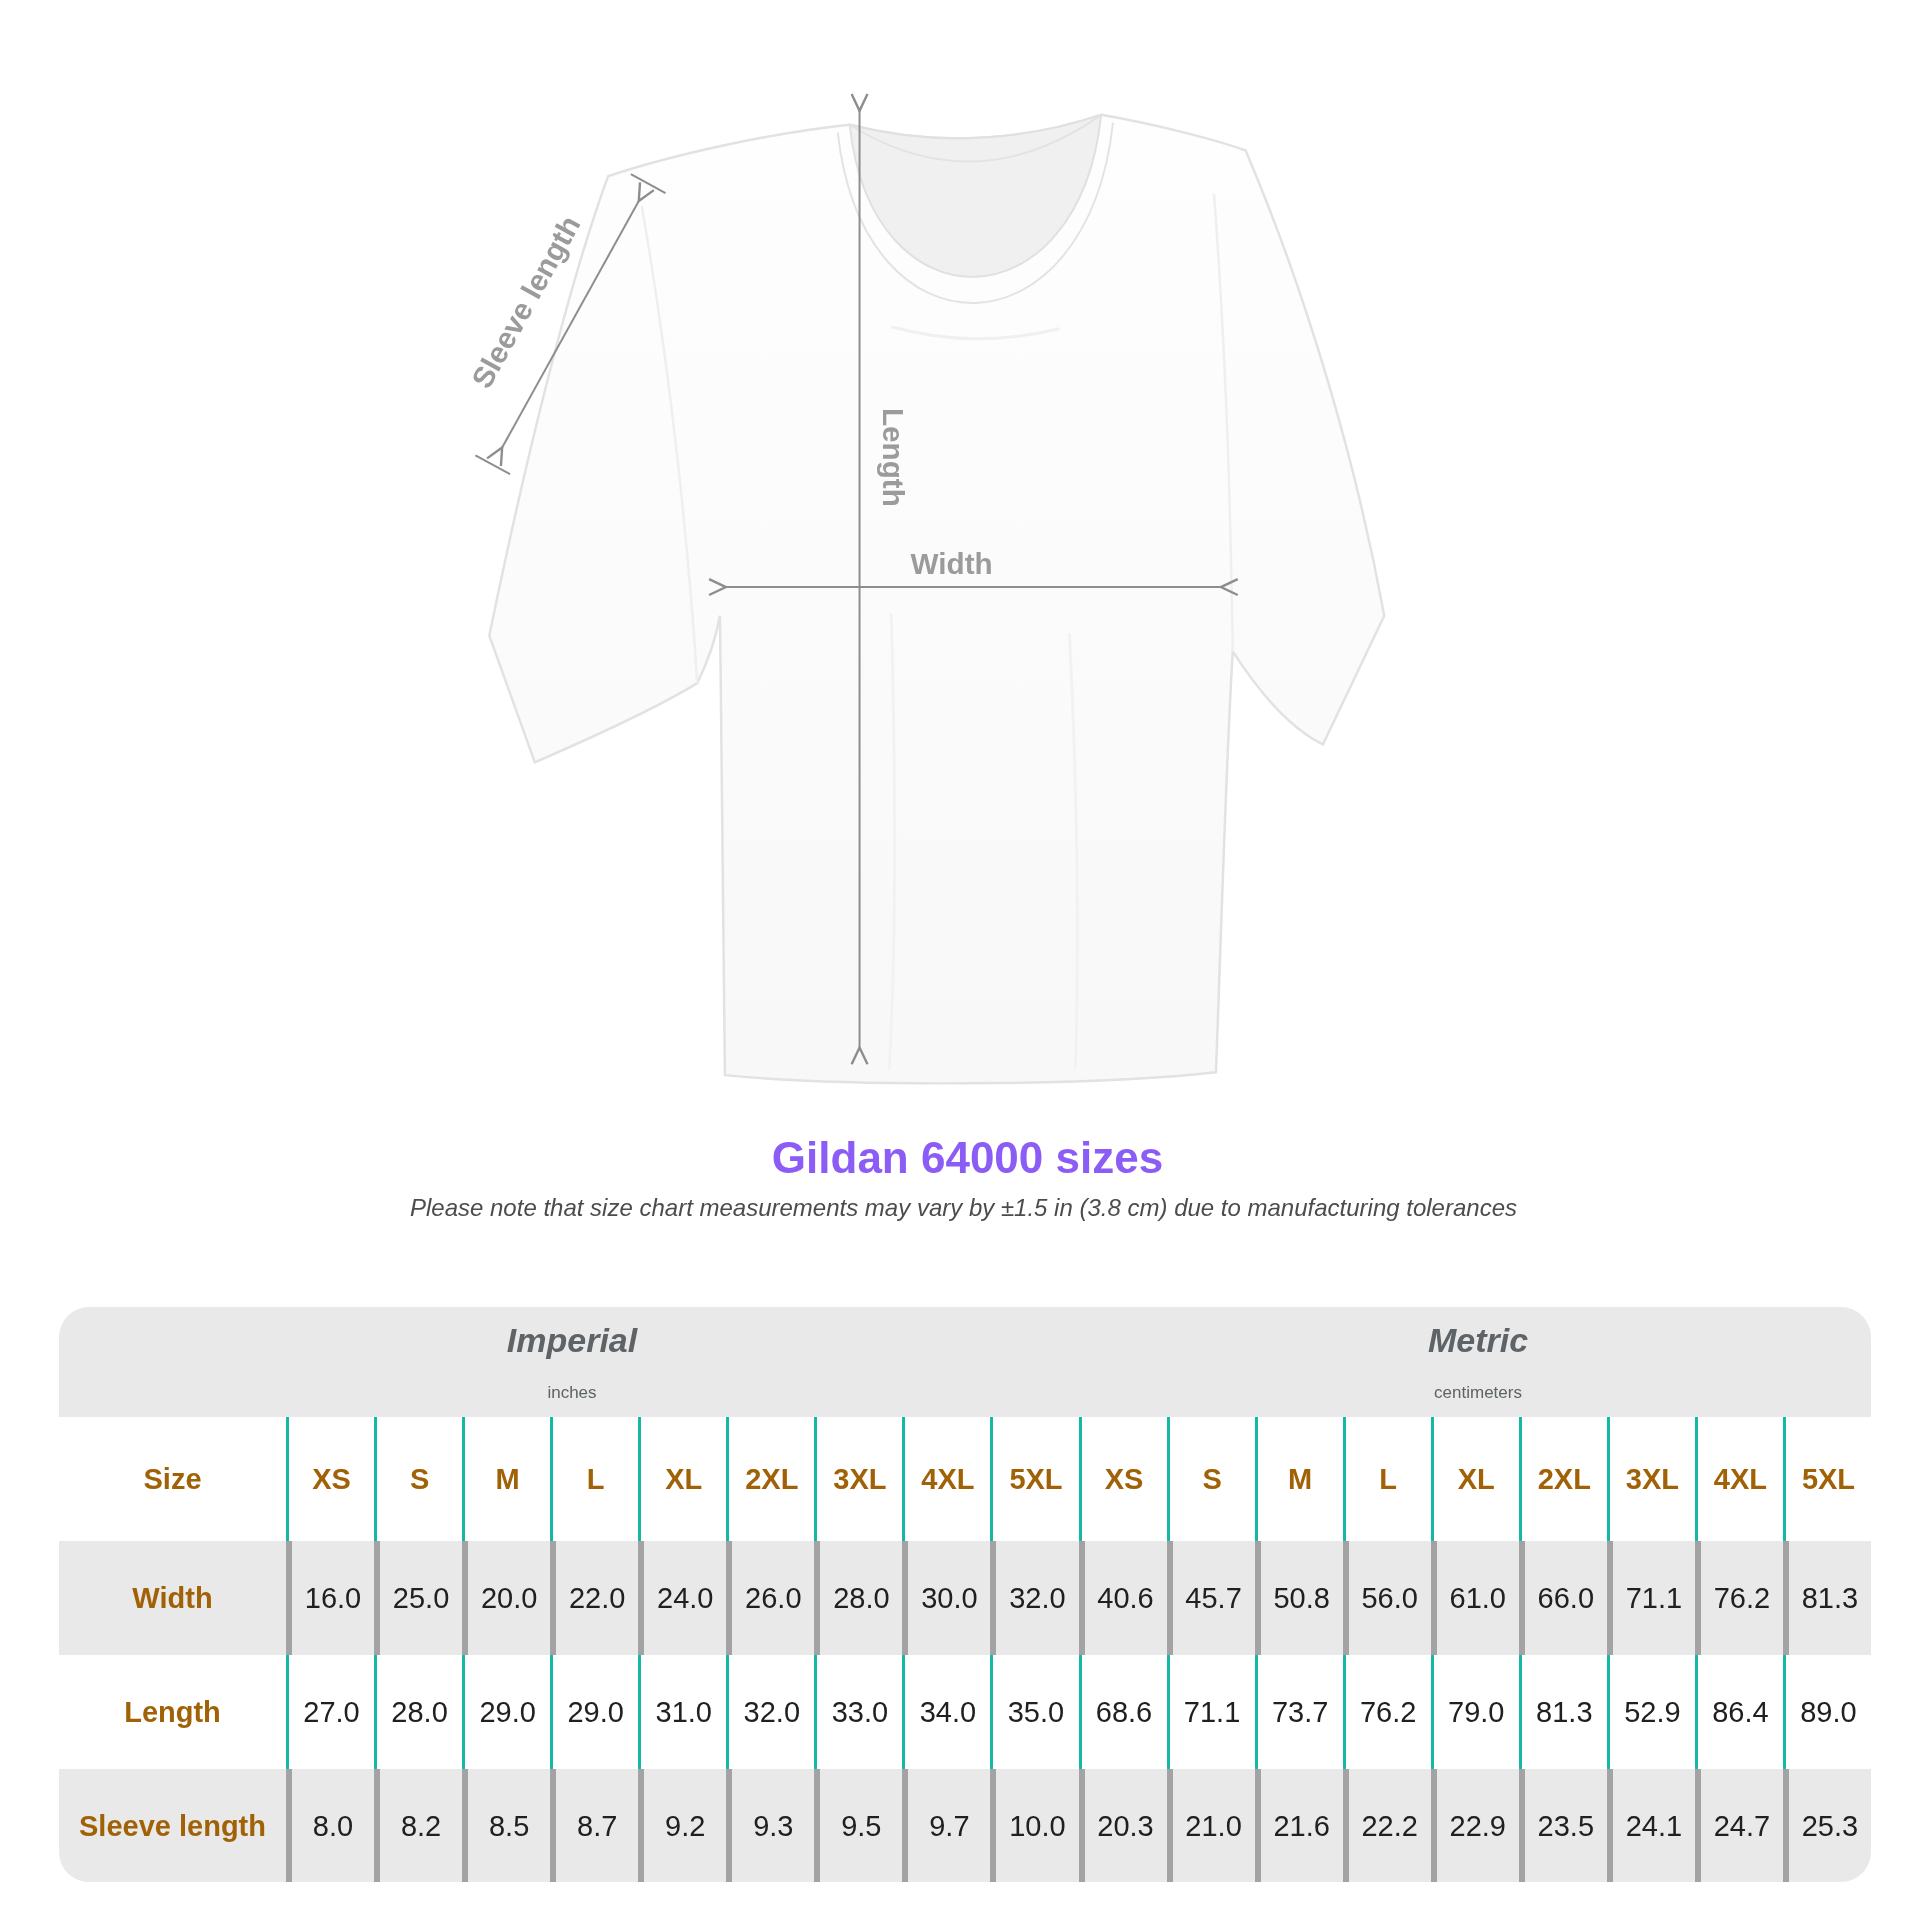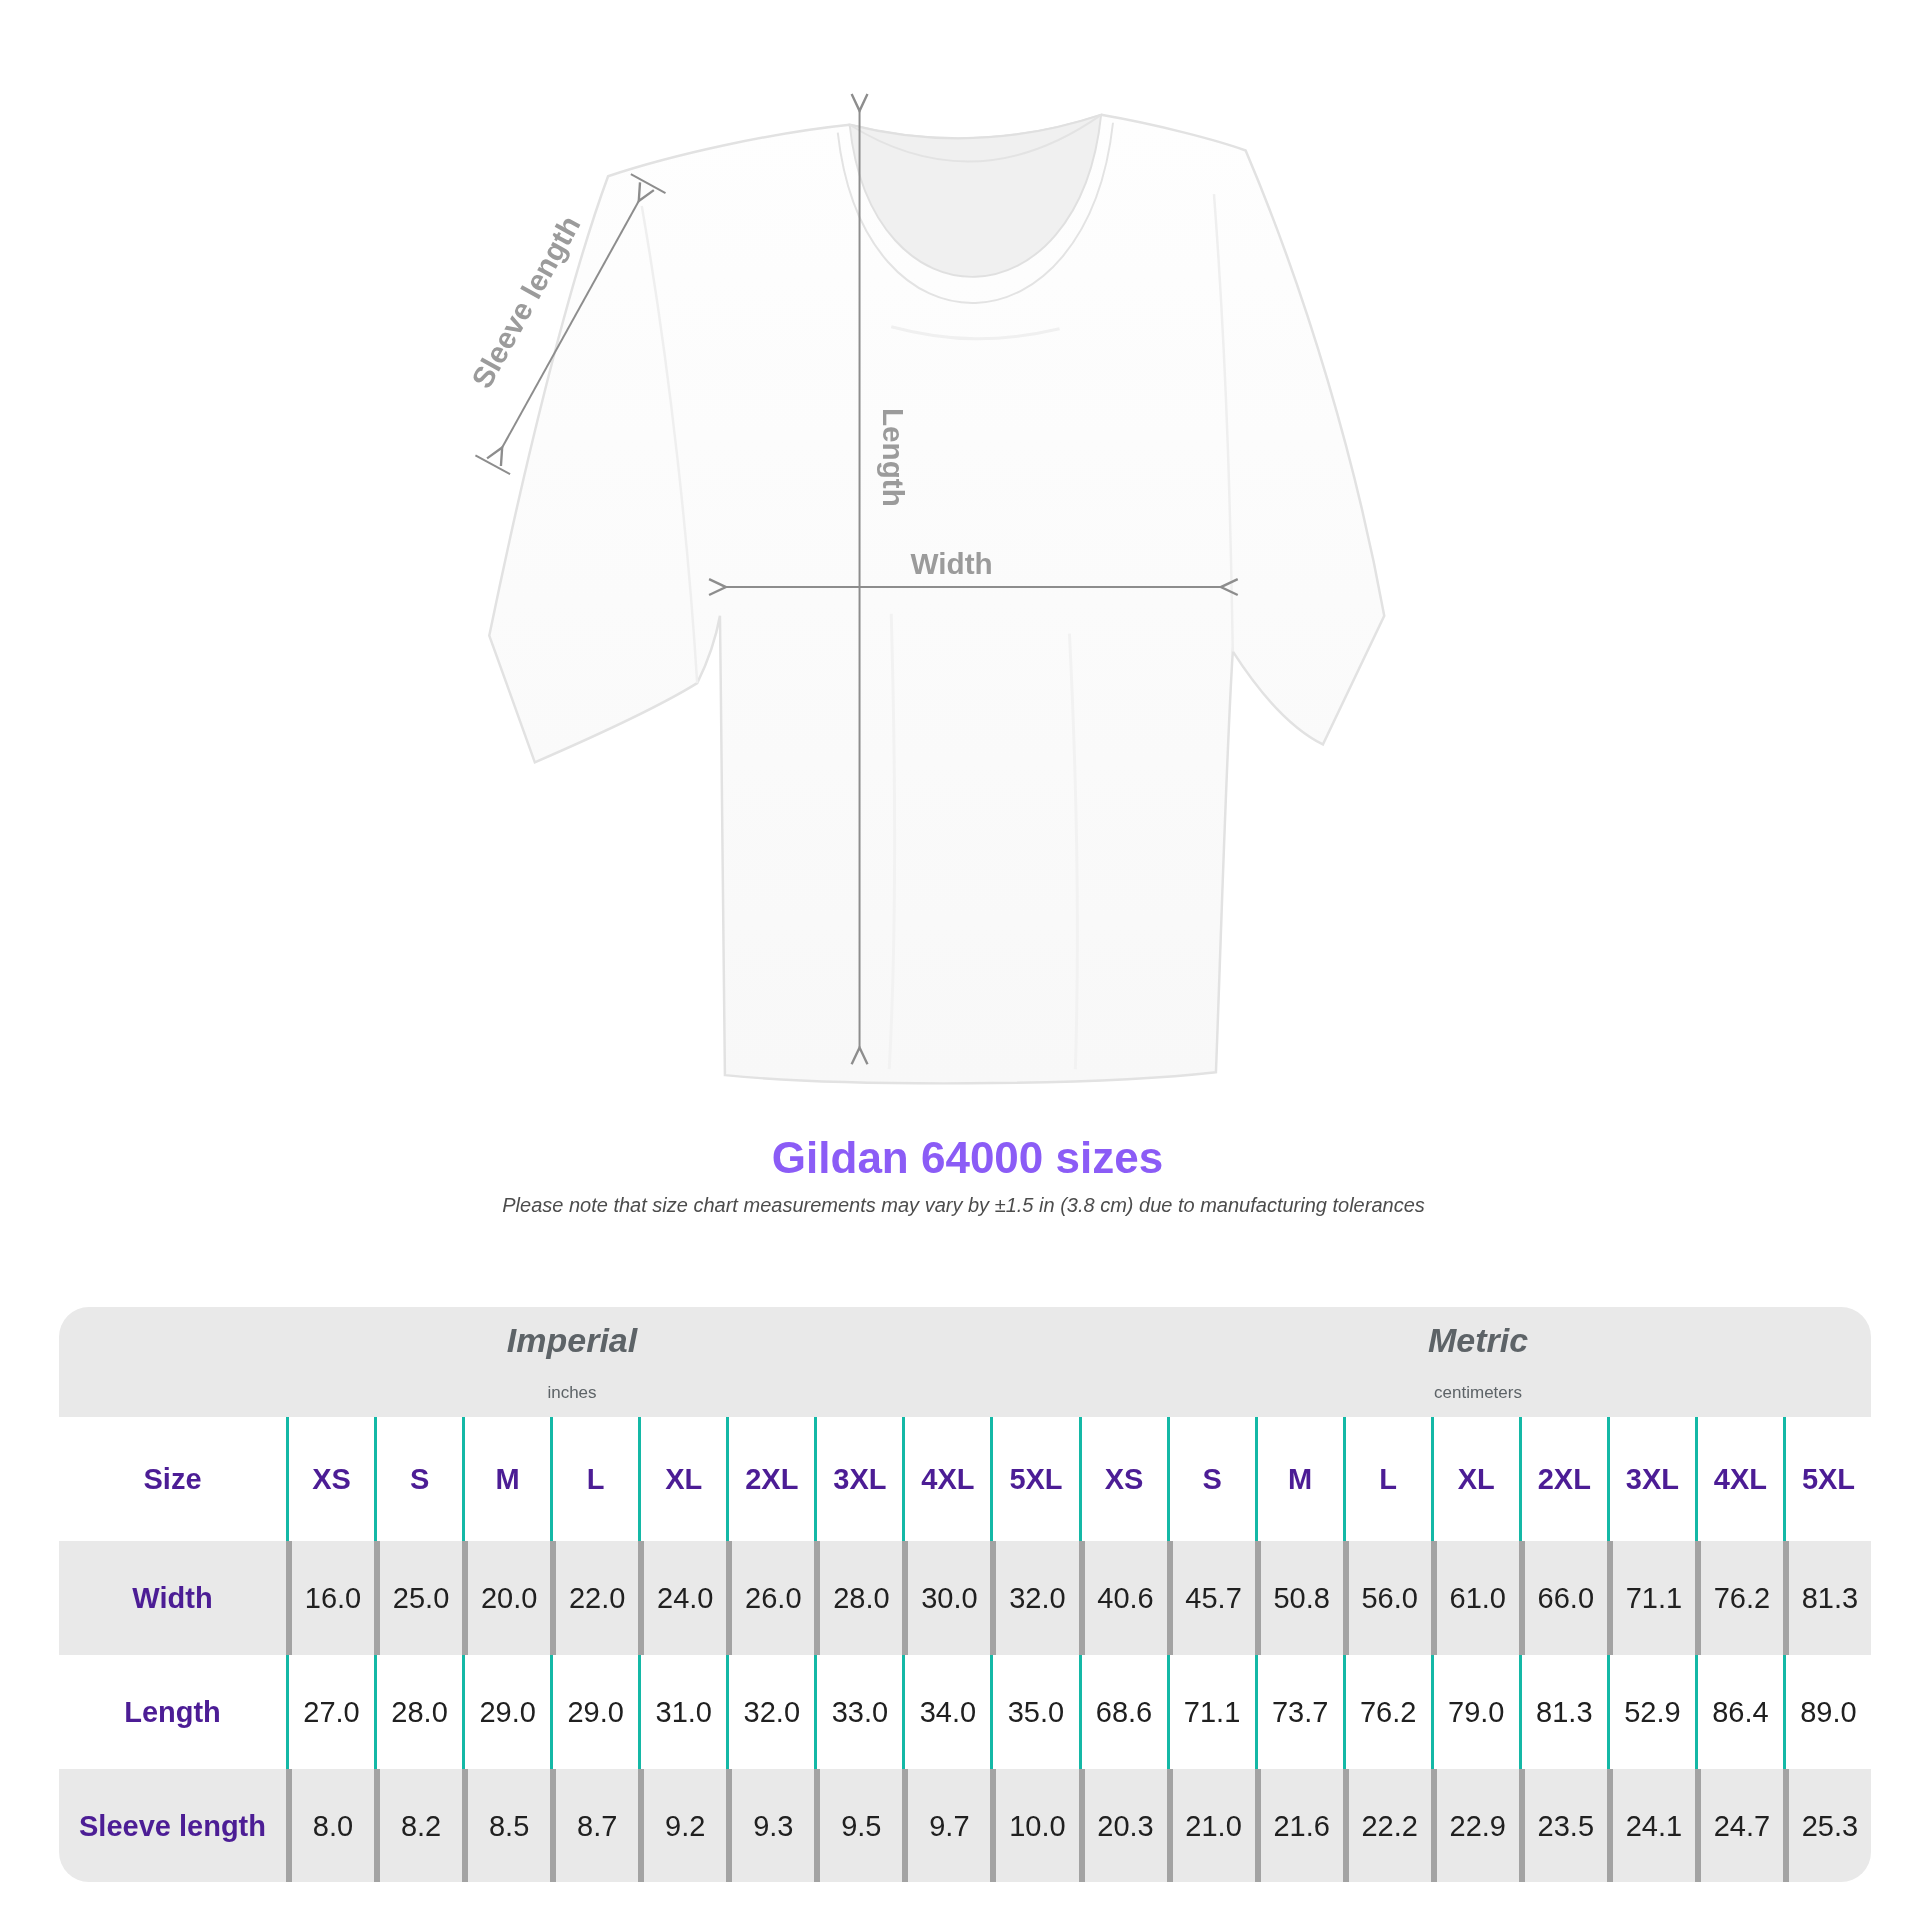--- a/index.html
+++ b/index.html
@@ -10,21 +10,21 @@
   svg { display:block; }
   svg text { font-family:"Liberation Sans", sans-serif; }
   .dim-label { font-size:30px; font-weight:bold; fill:#9b9b9b; }
 
   .title {
     position:absolute; top:1133px; left:4px; width:100%;
     text-align:center; font-size:44px; font-weight:bold; color:#8b5cf6;
   }
   .subtitle {
     position:absolute; top:1194px; left:0; width:100%;
-    text-align:center; font-size:20px; font-style:italic; color:#4c4c4c;
+    text-align:center; font-size:24px; font-style:italic; color:#4c4c4c;
   }
 
   .size-table {
     position:absolute; left:59px; top:1307px; width:1812px; height:575px;
     border-radius:30px; overflow:hidden; background:#ffffff;
   }
   .unit-band {
     display:grid; grid-template-columns:1026px 786px;
     height:110px; background:#e9e9e9;
   }
@@ -37,21 +37,21 @@
 
   .trow { display:grid; grid-template-columns:227px repeat(18, 1fr); }
   .r-head { height:124px; background:#ffffff; }
   .r-data { height:114px; }
   .trow.gray  { background:#e9e9e9; }
   .trow.white { background:#ffffff; }
   .cell {
     display:flex; align-items:center; justify-content:center;
     font-size:29px; color:#202020; box-sizing:border-box;
   }
-  .cell.lbl, .r-head .cell { font-weight:bold; color:#4c1d95; }
+  .cell.lbl, .r-head .cell { font-weight:bold; color:#a16207; }
   .trow.white .cell + .cell { border-left:3px solid #14b8a6; }
   .trow.gray  .cell + .cell { border-left:6px solid #a3a3a3; }
 </style>
 </head>
 <body>
 
 <div class="canvas">
 
   <svg width="1927" height="1287" viewBox="0 0 1946 1300">
     <defs>

